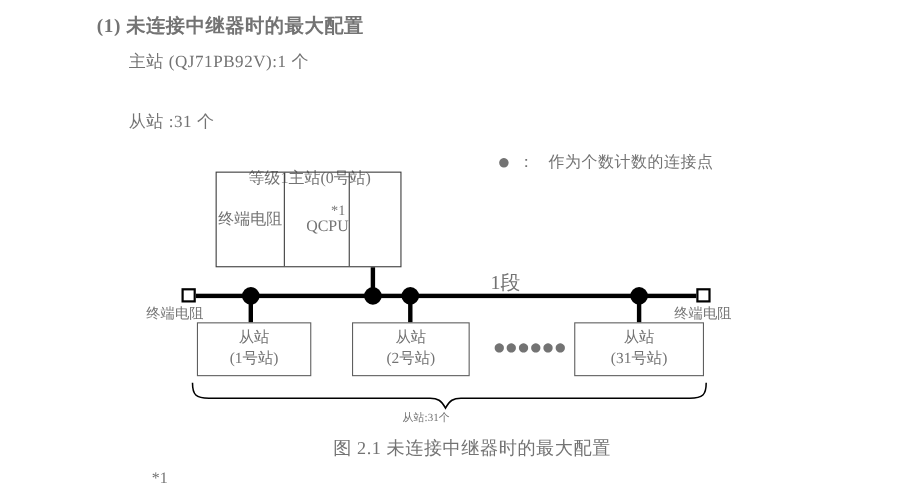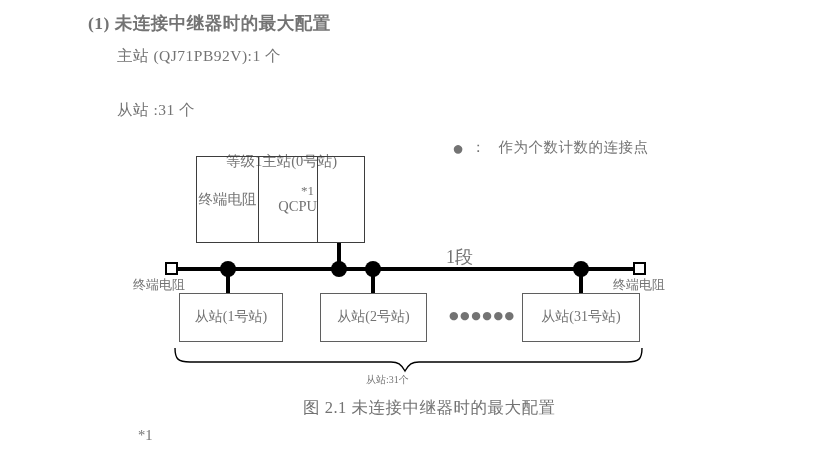--- a/index.html
+++ b/index.html
@@ -41,21 +41,21 @@
   .drop-s31{left:579px;top:269px;height:25px;}
   .node-dot{width:16px;height:16px;border-radius:50%;background:#000;top:261px;}
   .nd1{left:220px;} .nd2{left:331px;} .nd3{left:365px;} .nd4{left:573px;}
   .term-sq{width:13px;height:13px;background:#fff;border:2px solid #000;box-sizing:border-box;top:262px;}
   .term-left{left:165px;} .term-right{left:633px;}
   .term-label{font-size:13px;top:276px;}
   .term-label-left{left:133px;} .term-label-right{left:613px;}
 
   .slave-box{
     top:293px;height:49px;border:1px solid #5f5f5f;box-sizing:border-box;
-    display:flex;flex-direction:row;justify-content:center;align-items:center;
+    display:flex;flex-direction:column;justify-content:center;align-items:center;
     font-size:14px;line-height:1.3;background:#fff;
   }
   .slave-1{left:179px;width:104px;}
   .slave-2{left:320px;width:107px;}
   .slave-31{left:522px;width:118px;}
   .ellipsis{left:449px;top:309px;font-size:11px;letter-spacing:1.5px;font-family:"DejaVu Sans",sans-serif;}
 
   .brace-svg{left:170px;top:344px;}
   .brace-label{left:366px;top:373px;font-size:10px;}
 

